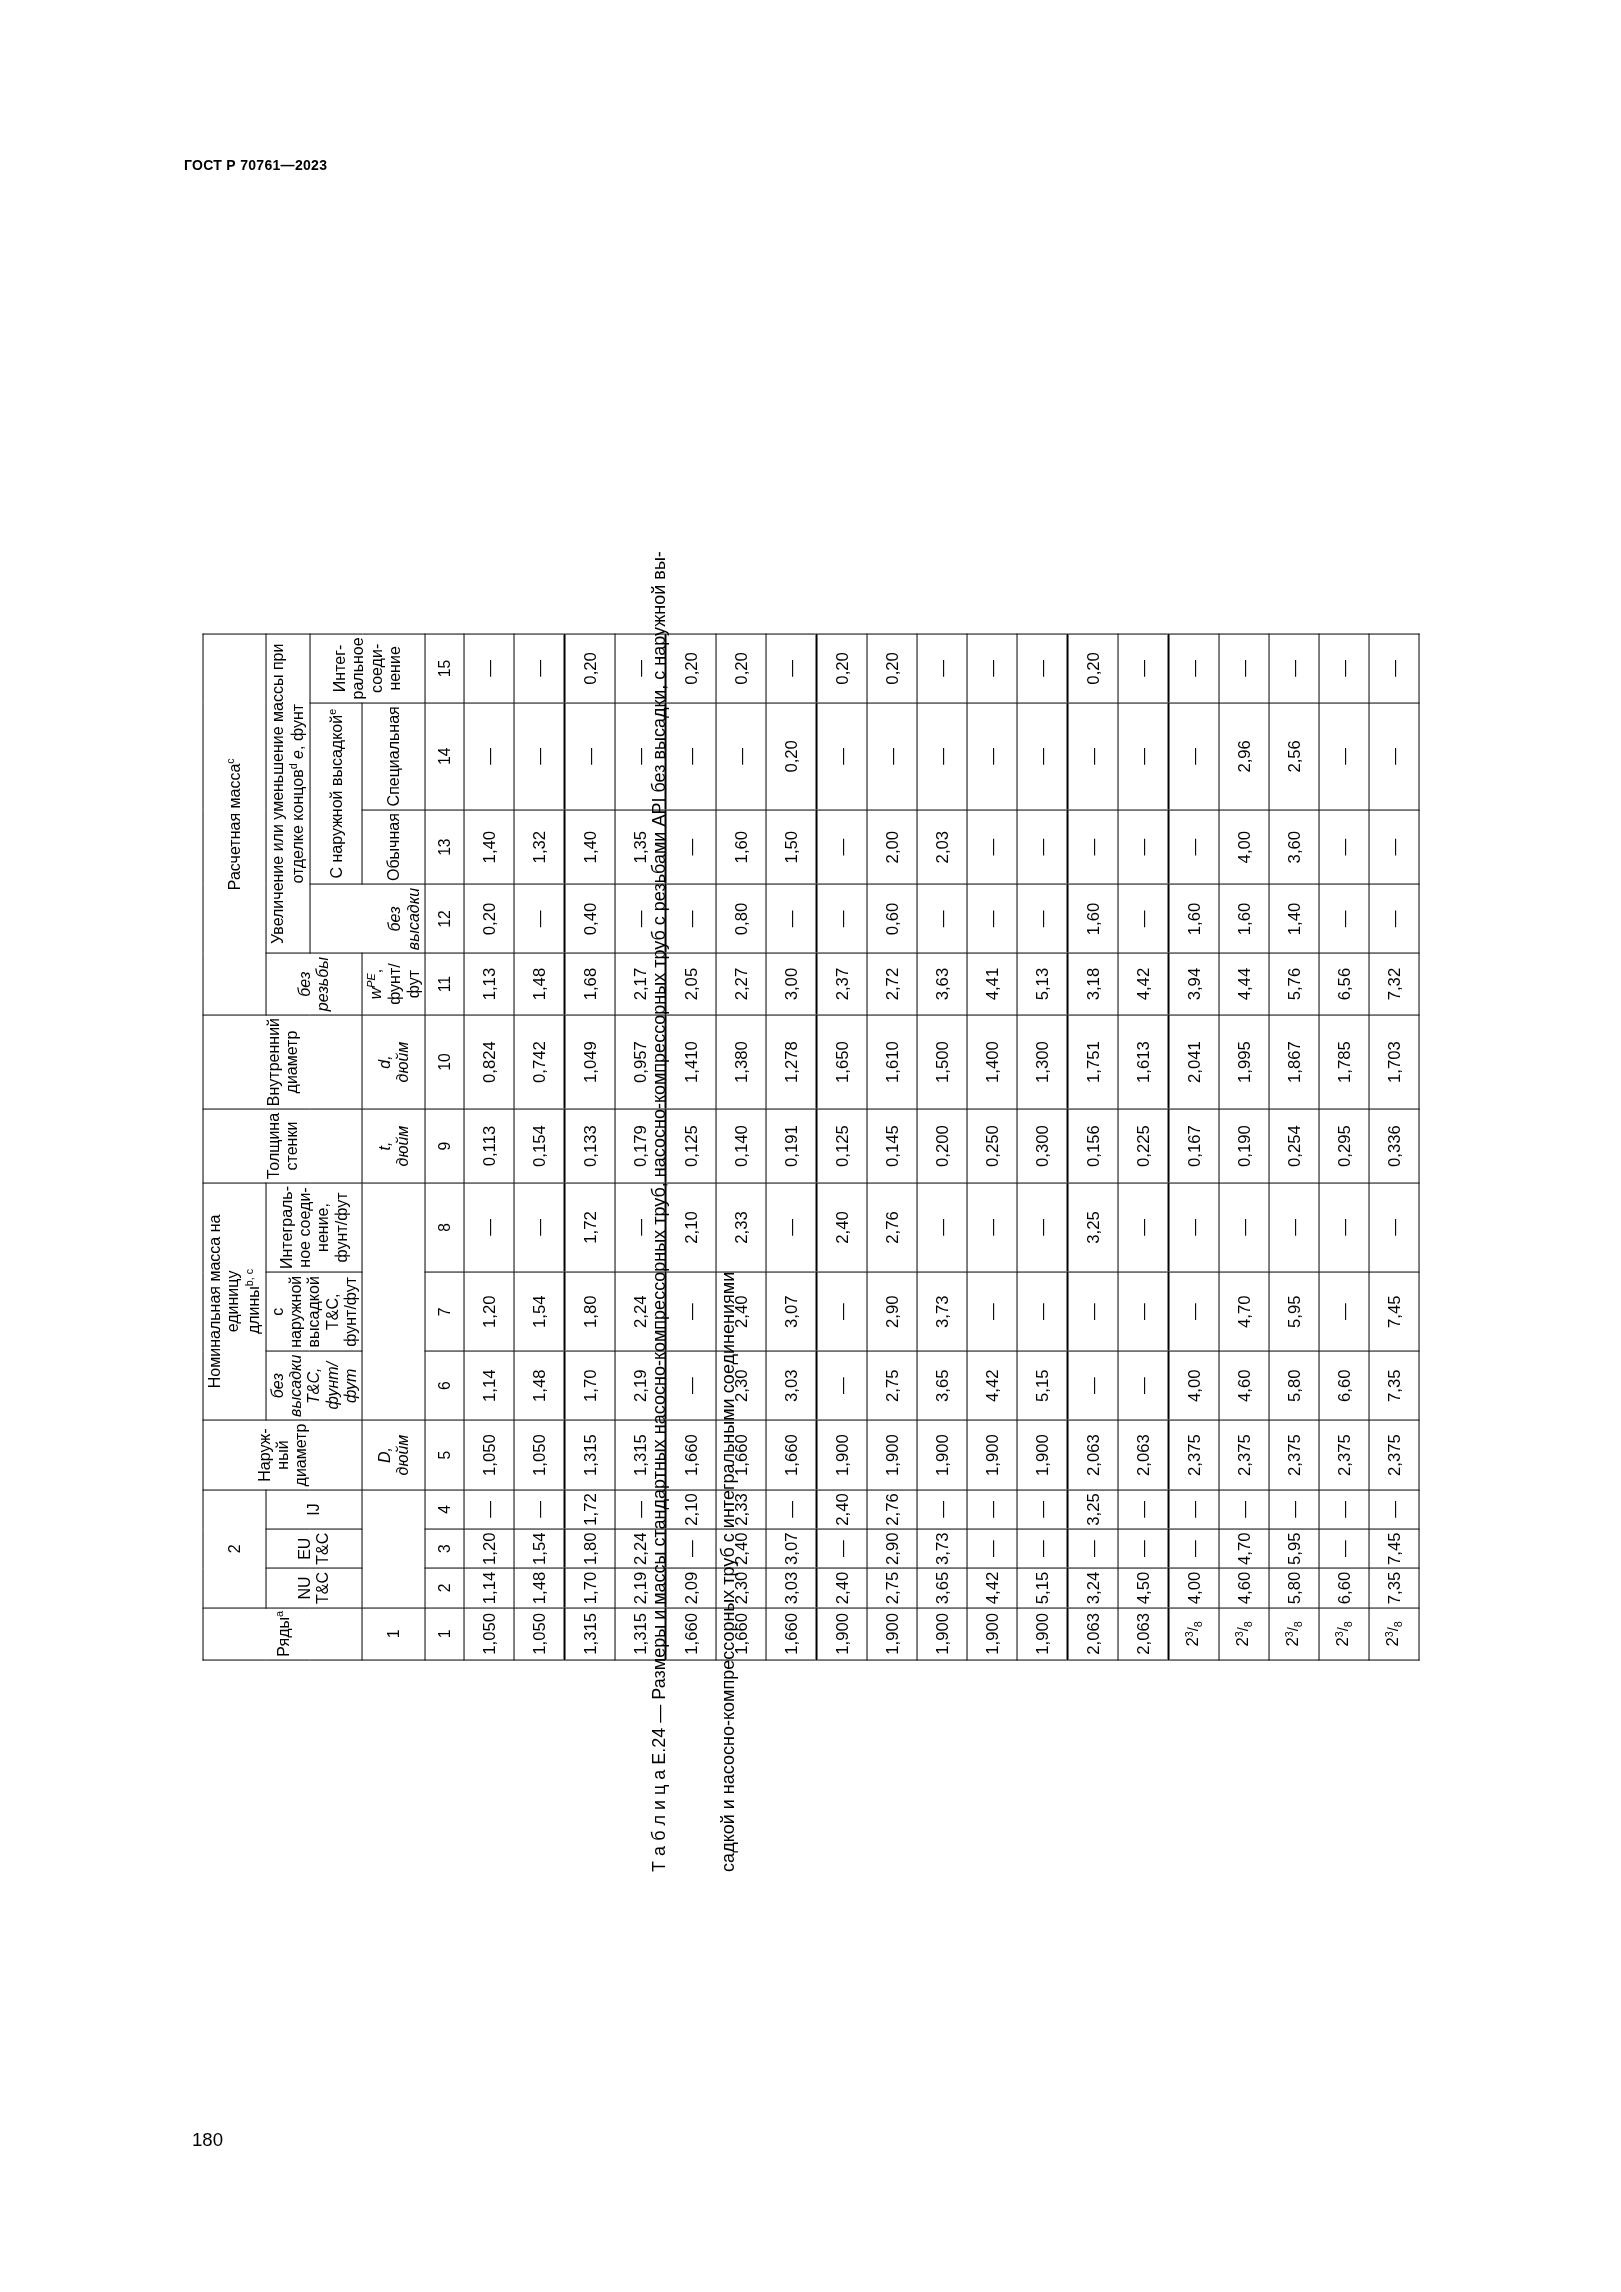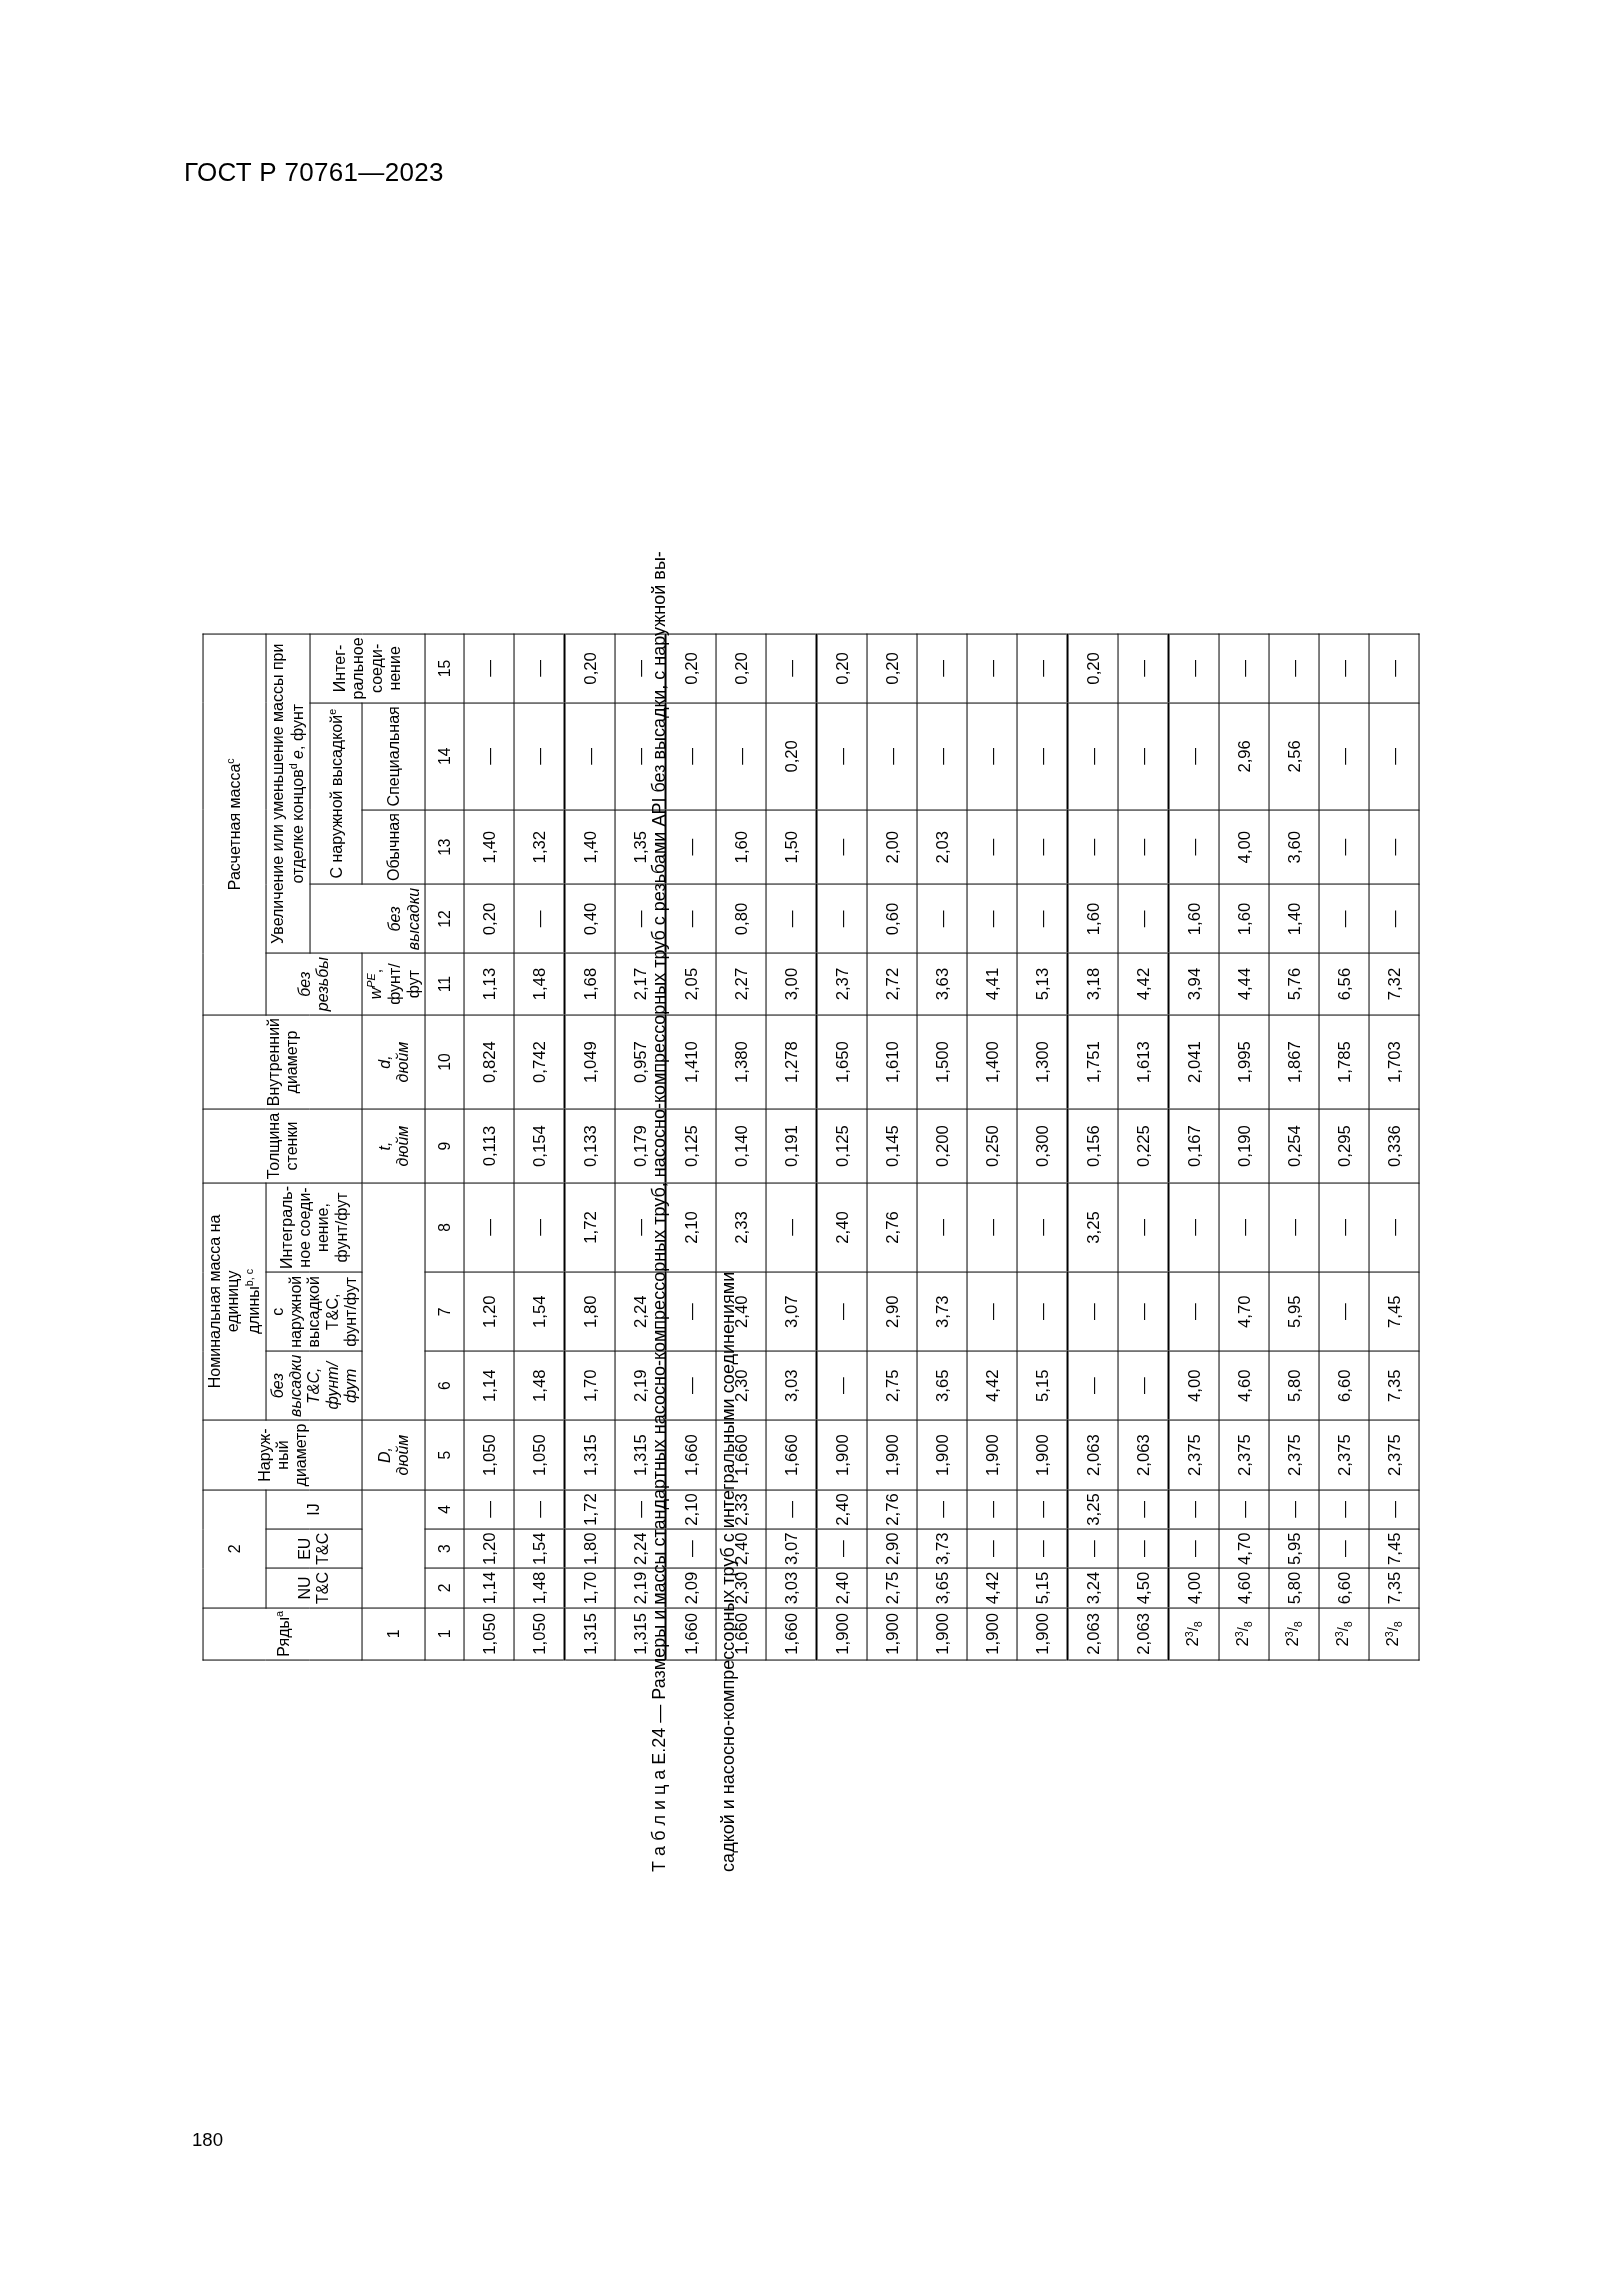--- a/index.html
+++ b/index.html
@@ -8,22 +8,22 @@
     background:#ffffff;
     font-family:"Liberation Sans", sans-serif;
     color:#000;
     position:relative;
     overflow:hidden;
   }
   .page{position:absolute;inset:0;}
   .header{
     position:absolute;
     left:184px; top:157px;
-    font-size:26px;
-    font-weight:normal;
+    font-size:14px;
+    font-weight:bold;
     letter-spacing:0.3px;
   }
   .pagenum{
     position:absolute;
     left:192px; top:2129px;
     font-size:18.6px;
   }
   
   .caption{
     position:absolute;

